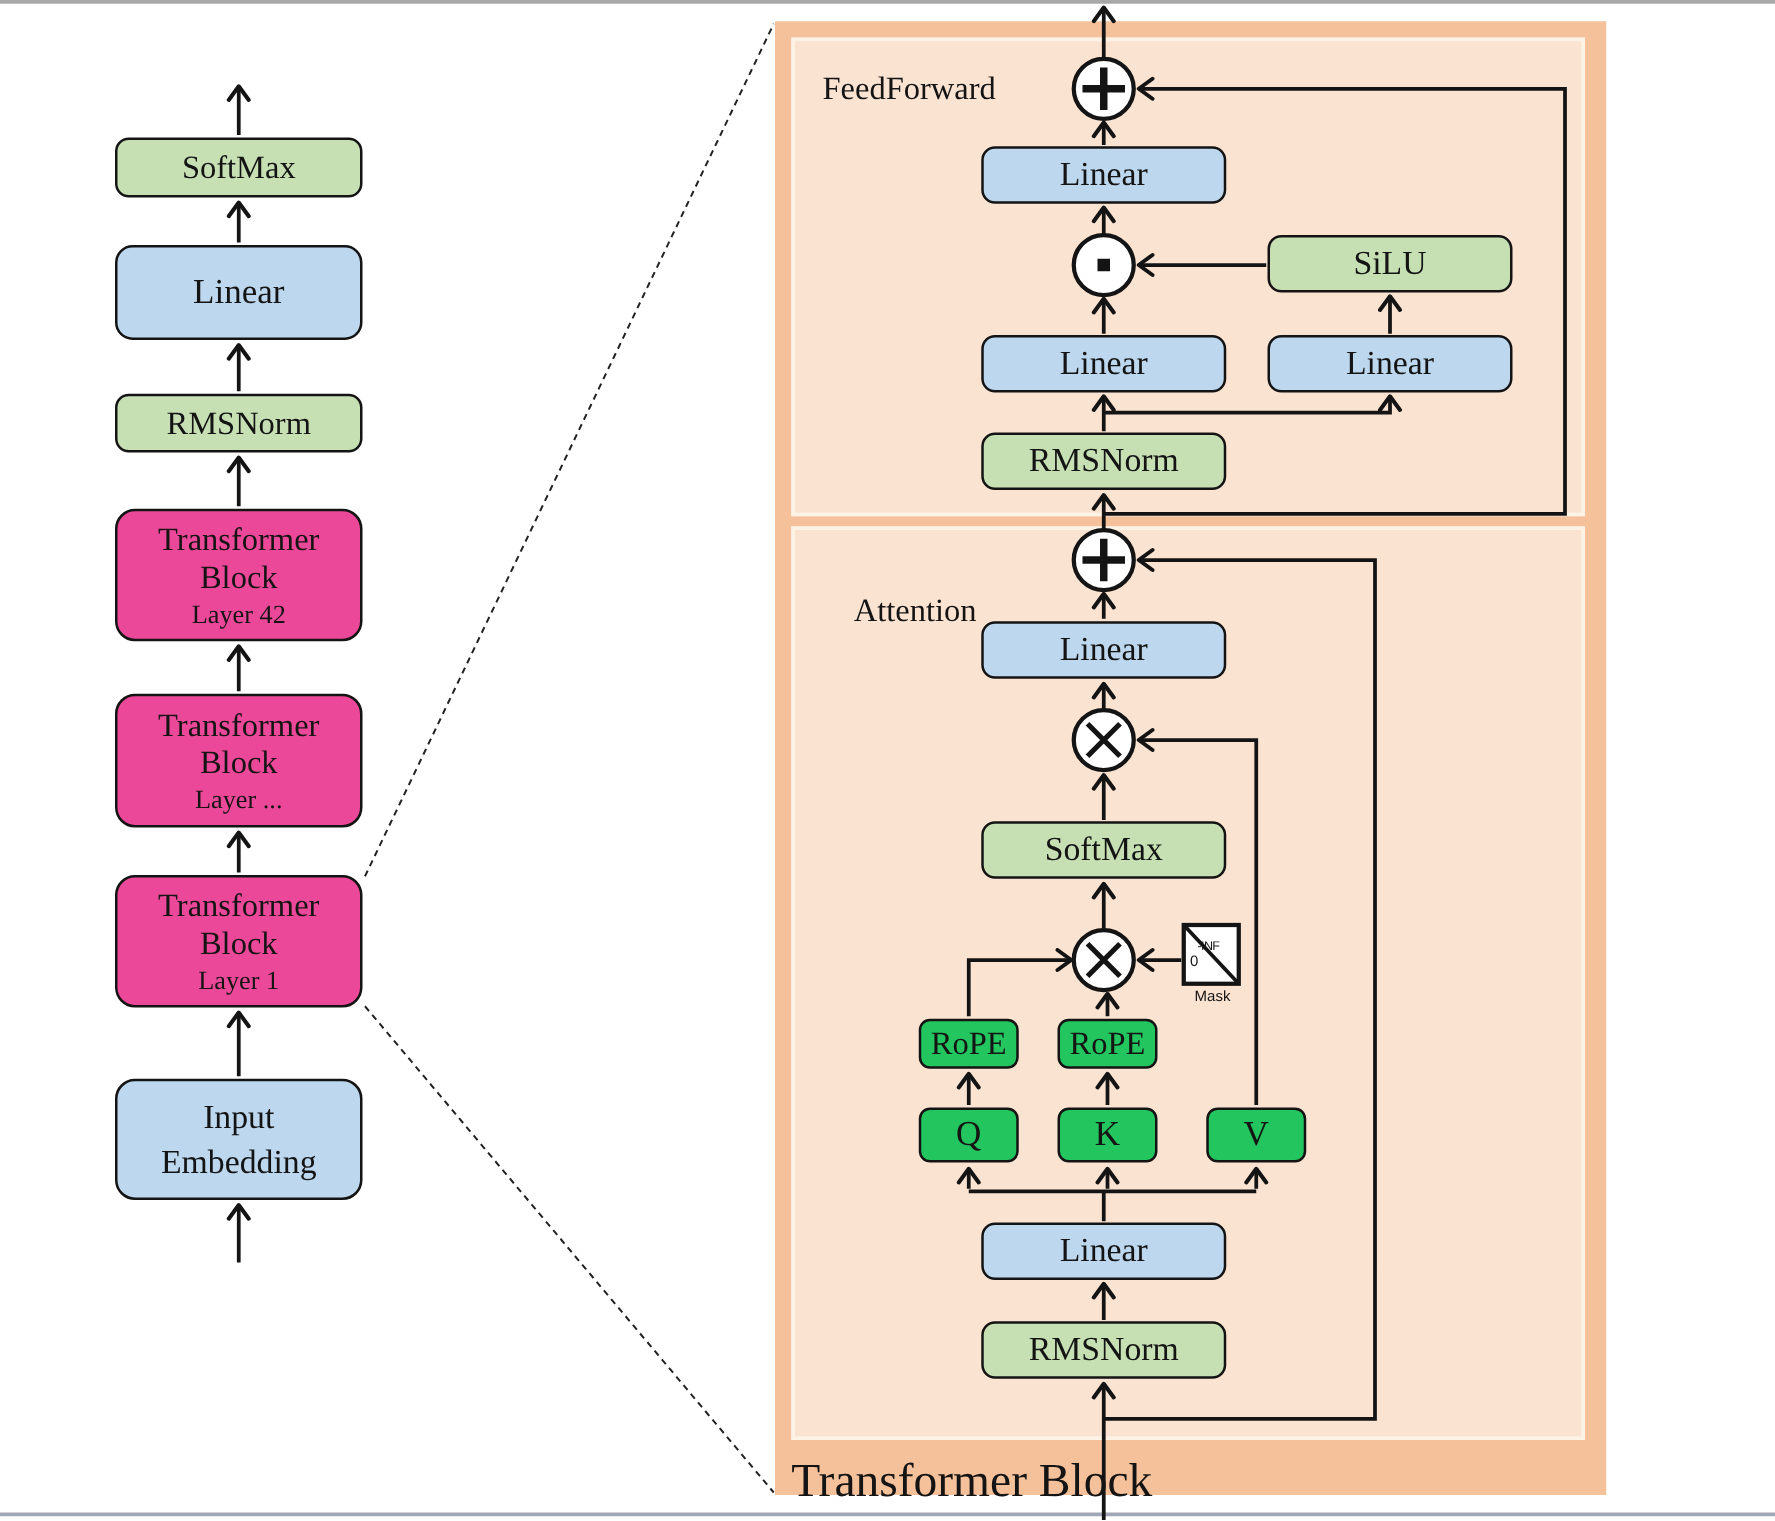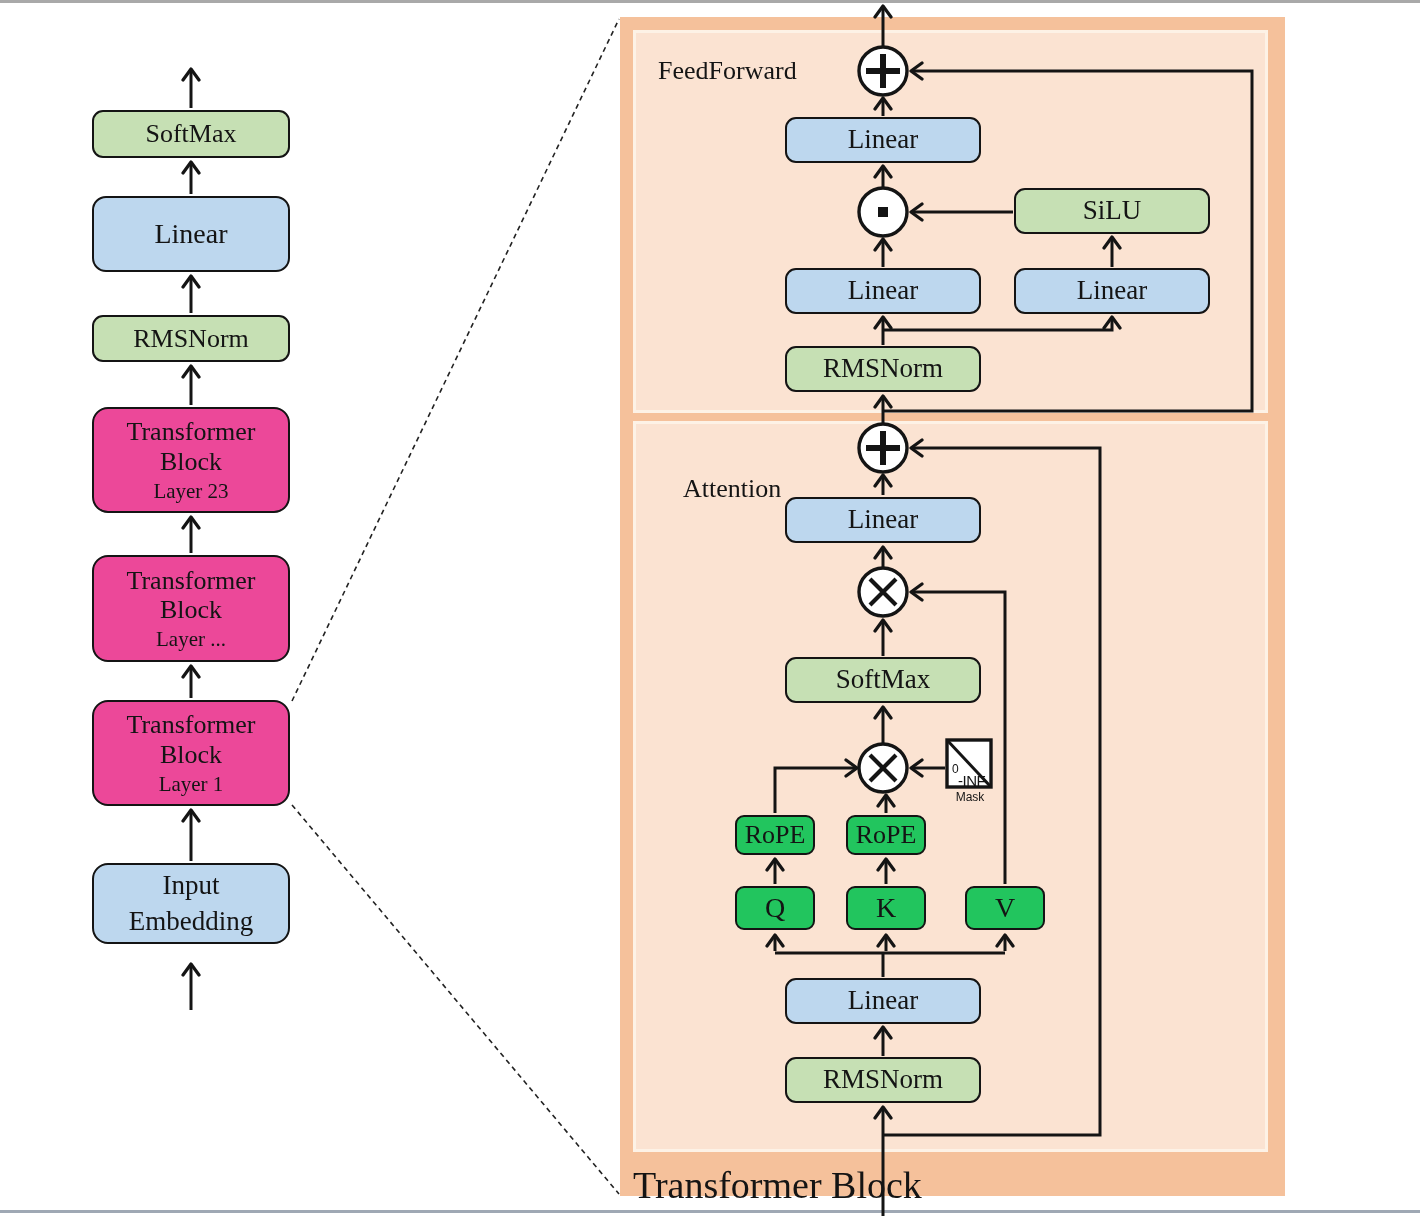--- a/index.html
+++ b/index.html
@@ -132,33 +132,33 @@
   <div class="box blue r14 f28" style="left:92px;top:196px;width:198px;height:76px;">
       <span>Linear</span>
     </div>
   <div class="box green r11 f26" style="left:92px;top:315px;width:198px;height:47px;">
       <span>RMSNorm</span>
     </div>
 
   <div class="box orange r16 f26" style="left:92px;top:407px;width:198px;height:106px;">
     <span>Transformer</span>
     <span>Block</span>
-    <span class="sub">Layer 23</span>
+    <span class="sub">Layer 42</span>
   </div>
   <div class="box orange r16 f26" style="left:92px;top:555px;width:198px;height:107px;">
     <span>Transformer</span>
     <span>Block</span>
     <span class="sub">Layer ...</span>
   </div>
   <div class="box orange r16 f26" style="left:92px;top:700px;width:198px;height:106px;">
     <span>Transformer</span>
     <span>Block</span>
     <span class="sub">Layer 1</span>
   </div>
-  <div class="box blue r16 f27" style="left:92px;top:863px;width:198px;height:81px;line-height:1.3;">
+  <div class="box blue r16 f27" style="left:92px;top:863px;width:198px;height:97px;line-height:1.3;">
     <span>Input</span>
     <span>Embedding</span>
   </div>
 
   <div class="seclabel" style="left:658px;top:56px;">FeedForward</div>
   <div class="seclabel" style="left:683px;top:474px;">Attention</div>
   <div class="seclabel" style="left:633px;top:1163px;font-size:38px;">Transformer Block</div>
 
   <div class="box blue r11 f27" style="left:785px;top:117px;width:196px;height:46px;">
       <span>Linear</span>
@@ -197,16 +197,16 @@
   <div class="box deepblue r9 f28" style="left:965px;top:886px;width:80px;height:44px;">
       <span>V</span>
     </div>
   <div class="box blue r11 f27" style="left:785px;top:978px;width:196px;height:46px;">
       <span>Linear</span>
     </div>
   <div class="box green r11 f27" style="left:785px;top:1057px;width:196px;height:46px;">
       <span>RMSNorm</span>
     </div>
 
-  <div class="masktext" style="left:958px;top:772px;font-size:15px;letter-spacing:-0.5px;">-INF</div>
+  <div class="masktext" style="left:958px;top:752px;font-size:10px;letter-spacing:-0.5px;">-INF</div>
   <div class="masktext" style="left:952px;top:762px;font-size:12px;">0</div>
   <div class="masktext" style="left:941px;top:790px;width:58px;text-align:center;font-size:12px;">Mask</div>
 </div>
 
 </body></html>

